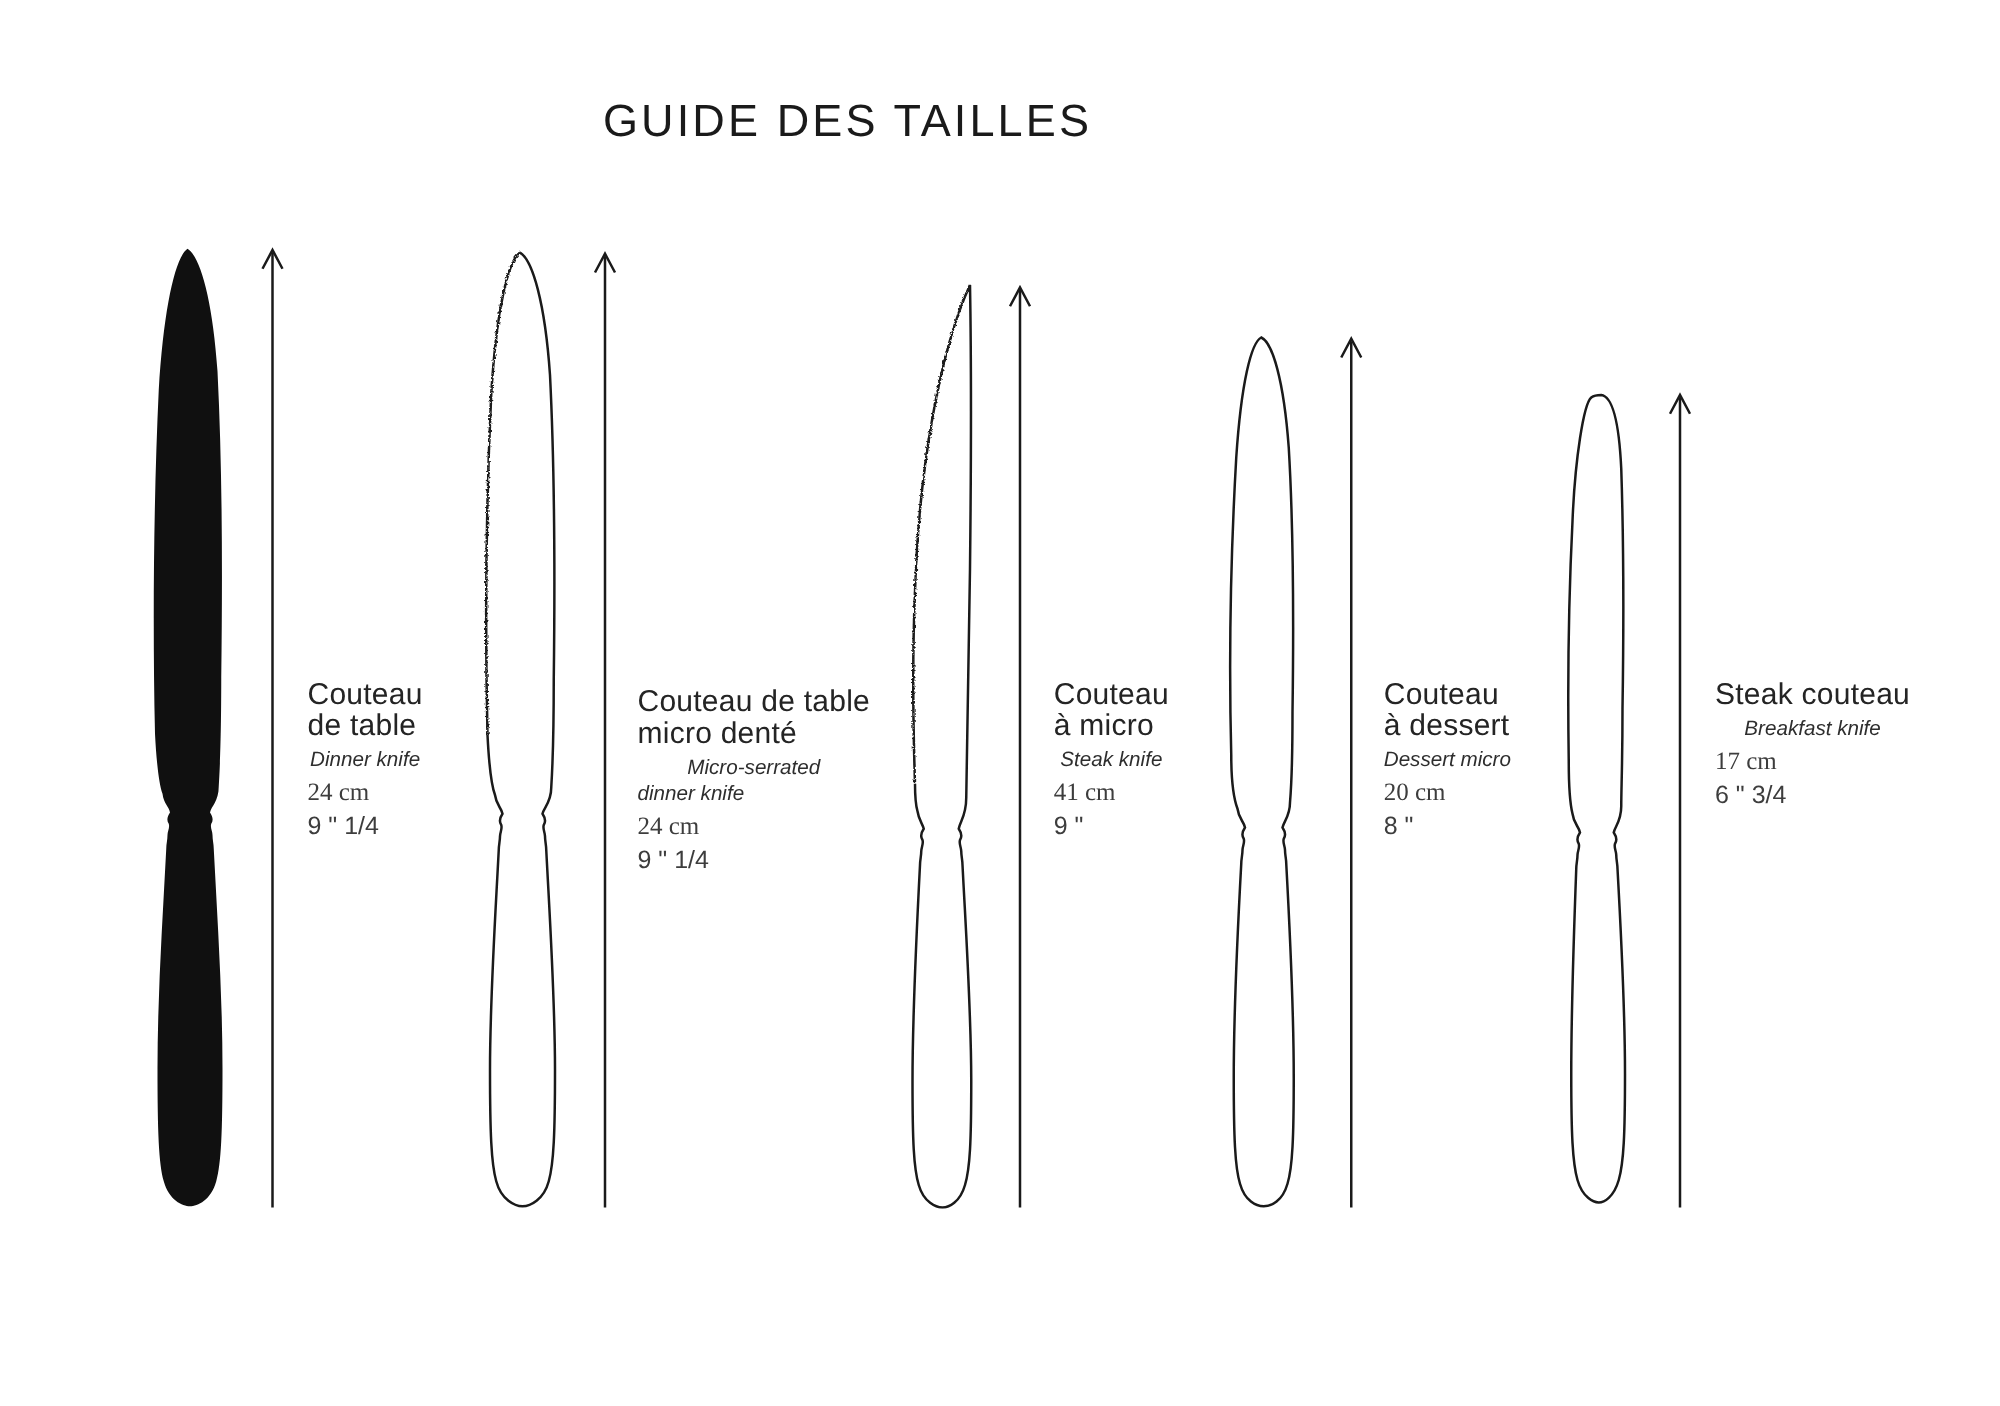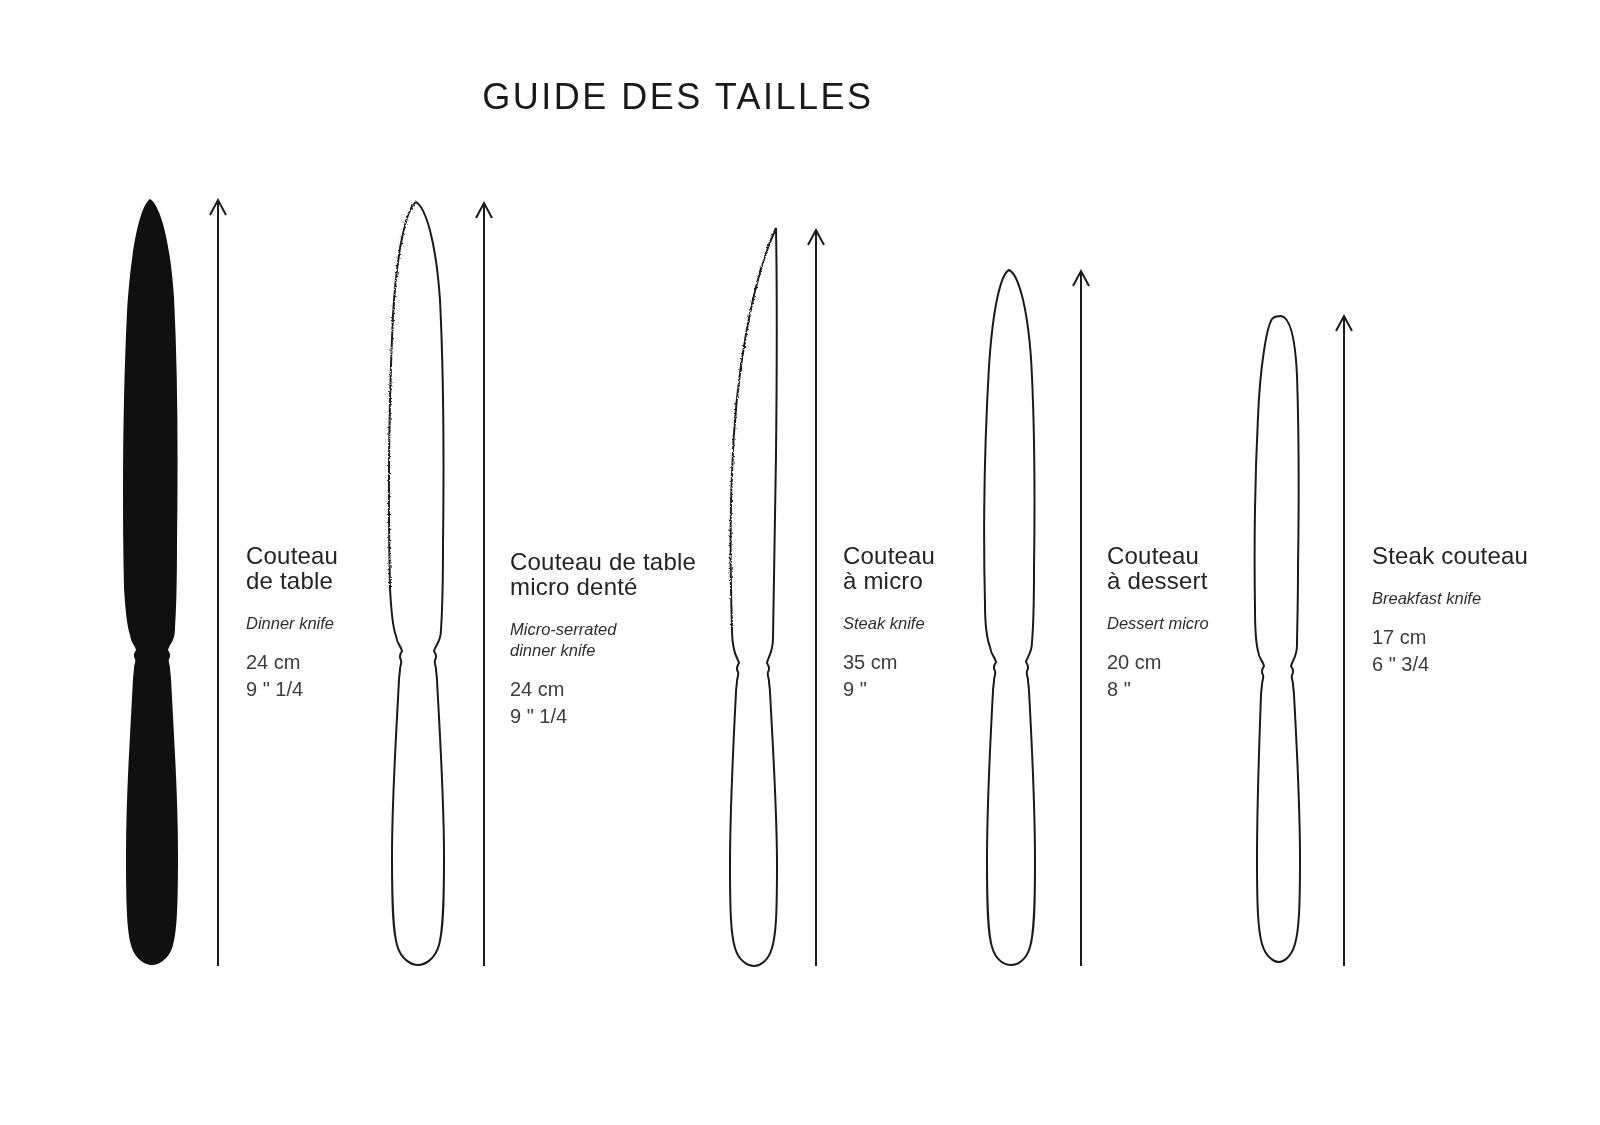--- a/index.html
+++ b/index.html
@@ -21,23 +21,23 @@
     position:absolute;left:0;top:118px;width:1600px;
     text-align:center;
     font-size:30px;font-style:italic;letter-spacing:1.5px;
     color:#1a1a1a;
   }
   .knife{position:absolute;}
   .arrow{position:absolute;}
   .label{position:absolute;}
   .label .fr{font-size:24px;line-height:25px;letter-spacing:0.2px;color:#242424;}
   .label .en{font-size:16.5px;line-height:21px;font-style:italic;color:#2e2e2e;}
-  .label .en.first{margin-top:20px;}
+  .label .en.first{margin-top:5px;text-align:center;}
   .label .meas{font-size:20px;line-height:27px;color:#3d3d3d;}
-  .label .meas.first{margin-top:15px;}
+  .label .meas.first{margin-top:2px;font-family:Liberation Serif, serif;}
 </style>
 </head>
 <body>
 
 <div class="canvas">
 
   <div class="title">GUIDE DES TAILLES</div>
 
   <svg class="knife" style="left:112px;top:197px;" width="80" height="770" viewBox="0 0 80 770">
     <path fill="#101010" stroke="none" d="
@@ -121,21 +121,21 @@
   <svg class="arrow" style="left:802px;top:227px;" width="28" height="740" viewBox="0 0 28 740">
     <g fill="none" stroke="#1a1a1a" stroke-width="2">
       <line x1="14" y1="5" x2="14" y2="739"></line>
       <polyline points="6,18 14,3 22,18"></polyline>
     </g>
   </svg>
   <div class="label" style="left:843px;top:543px;">
     <div class="fr">Couteau</div>
     <div class="fr">à micro</div>
     <div class="en first">Steak knife</div>
-    <div class="meas first">35 cm</div>
+    <div class="meas first">41 cm</div>
     <div class="meas">9 "</div>
   </div>
 
   <svg class="knife" style="left:971px;top:268px;" width="80" height="699" viewBox="0 0 80 699">
     <path fill="none" stroke="#1a1a1a" stroke-width="2" d="
       M 38 2
       C 47 6 56 36 60 90 C 64 158 64 232 63 302 C 63 342 62 362 61 374
       C 61 385 56 389 55 394 C 57 397 58 400 56 403 C 55 406 57 409 57 412 C 57 416 58 419 58 423
       C 61 478 64 538 64 594 C 64 642 63 666 59 679 C 55 693 46 697 40 697
       C 34 697 25 693 21 679 C 17 666 16 642 16 594 C 16 538 19 478 22 423

